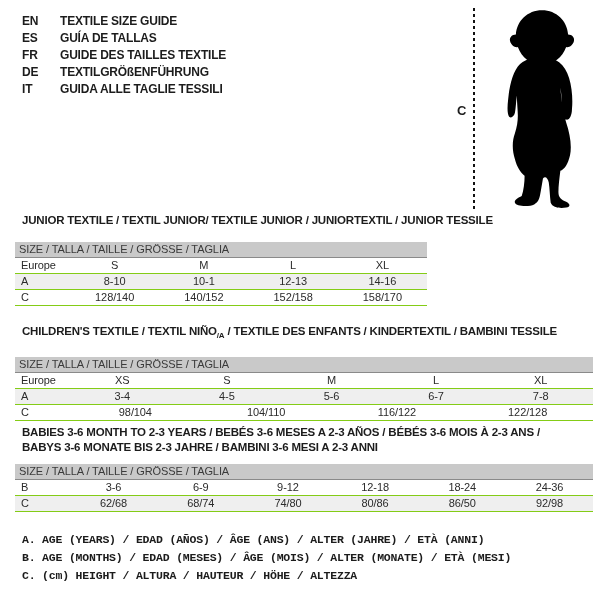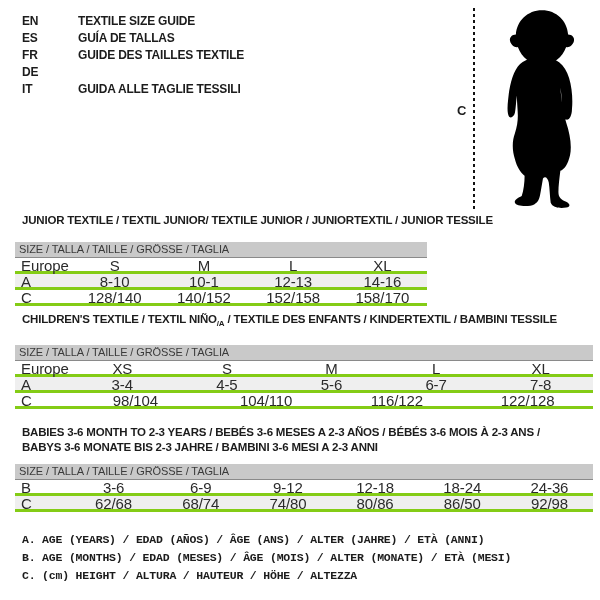--- a/index.html
+++ b/index.html
@@ -7,50 +7,50 @@
   body {
     position:relative;
     background:var(--bg,#ffffff);
     font-family:"Liberation Sans", sans-serif;
     color:var(--text,#1c1c1c);
     overflow:hidden;
   }
 
   
   .lang-list { position:absolute; left:22px; top:13px; }
-  .lang-row { display:flex; font-weight:bold; font-size:12px; line-height:17px; letter-spacing:-0.2px;gap:18px; }
+  .lang-row { display:flex; font-weight:bold; font-size:12px; line-height:17px; letter-spacing:-0.2px; }
   .lang-code { width:38px; }
 
   
   .figure { position:absolute; left:440px; top:0; width:160px; height:218px; }
   .dash-line {
     position:absolute; left:33px; top:8px; width:2px; height:201px;
     background:repeating-linear-gradient(to bottom, #121212 0 3px, transparent 3px 6px);
   }
   .figure-label { position:absolute; left:17px; top:103px; font-weight:bold; font-size:13px; }
   .figure svg { position:absolute; left:44px; top:4px; }
 
   
   .section { position:absolute; left:15px; }
   .sec0 { top:213px; width:412px; }
-  .sec1 { top:312px; width:578px; }
+  .sec1 { top:324px; width:578px; }
   .sec2 { top:425px; width:578px; }
   .sec-title { font-weight:bold; font-size:11.5px; line-height:15px; letter-spacing:-0.2px; padding-left:7px; white-space:nowrap; }
   .sec-title .sub { font-size:8px; vertical-align:sub; }
   .sec-table { margin-top:14px; width:100%; }
   .sec2 .sec-table { margin-top:9px; }
   .size-bar {
     background:var(--barBg,#c9c9c9);
     color:#3a3a3a;
     font-size:11px; line-height:15px; height:16px;
     padding-left:4px;
     border-bottom:1px solid #8a8a8a;
     letter-spacing:-0.1px;
   }
-  .trow { display:flex; height:16px; line-height:15px; font-size:15px; border-bottom:3px solid #84cc16; }
+  .trow { display:flex; height:16px; line-height:15px; font-size:11px; border-bottom:1px solid #84cc16; }
   .trow.stripe { background:var(--stripeBg,#efefef); }
   .tcell { flex:1; text-align:center; color:#2b2b2b; letter-spacing:-0.1px; }
   .tcell.label { flex:0 0 55px; text-align:left; padding-left:6px; }
 
   
   .footnotes { position:absolute; left:22px; top:531px; }
   .footnote { font-weight:bold; font-size:11.5px; line-height:18px; letter-spacing:-0.2px; white-space:nowrap;font-family:Liberation Mono, monospace; }
 </style>
 </head>
 <body style="--bg: #ffffff; --barBg: #c9c9c9; --stripeBg: #efefef; --text: #1c1c1c;">
@@ -63,20 +63,21 @@
     <div class="lang-row">
       <span class="lang-code">ES</span>
       <span class="lang-title">GUÍA DE TALLAS</span>
     </div>
     <div class="lang-row">
       <span class="lang-code">FR</span>
       <span class="lang-title">GUIDE DES TAILLES TEXTILE</span>
     </div>
     <div class="lang-row">
       <span class="lang-code">DE</span>
+      <span class="lang-title">TEXTILGRÖßENFÜHRUNG</span>
     </div>
     <div class="lang-row">
       <span class="lang-code">IT</span>
       <span class="lang-title">GUIDA ALLE TAGLIE TESSILI</span>
     </div>
   </div>
 
 <div class="figure">
   <div class="dash-line"></div>
   <div class="figure-label">C</div>

